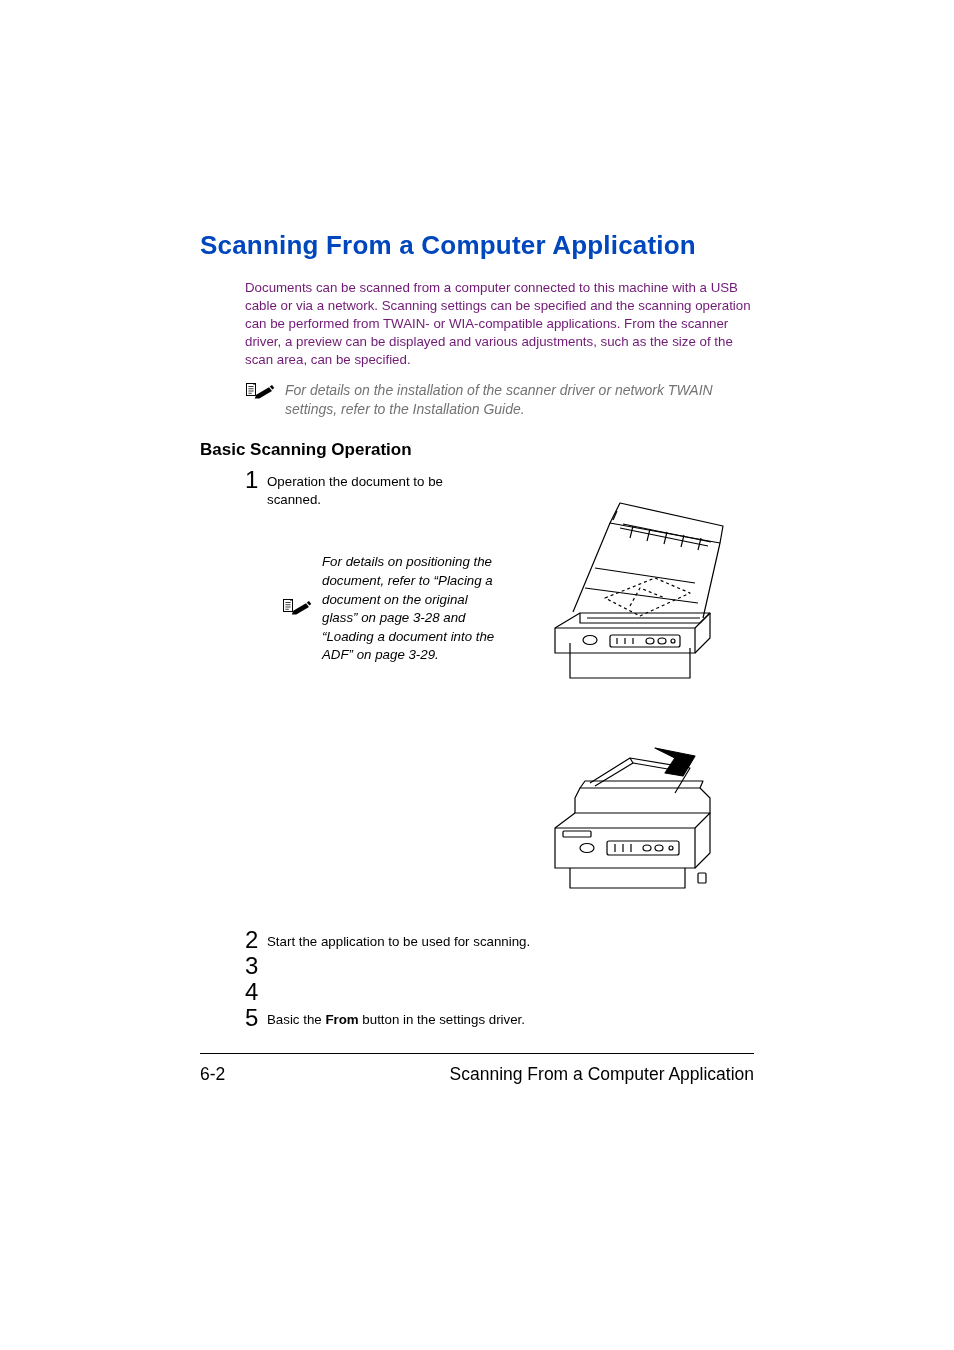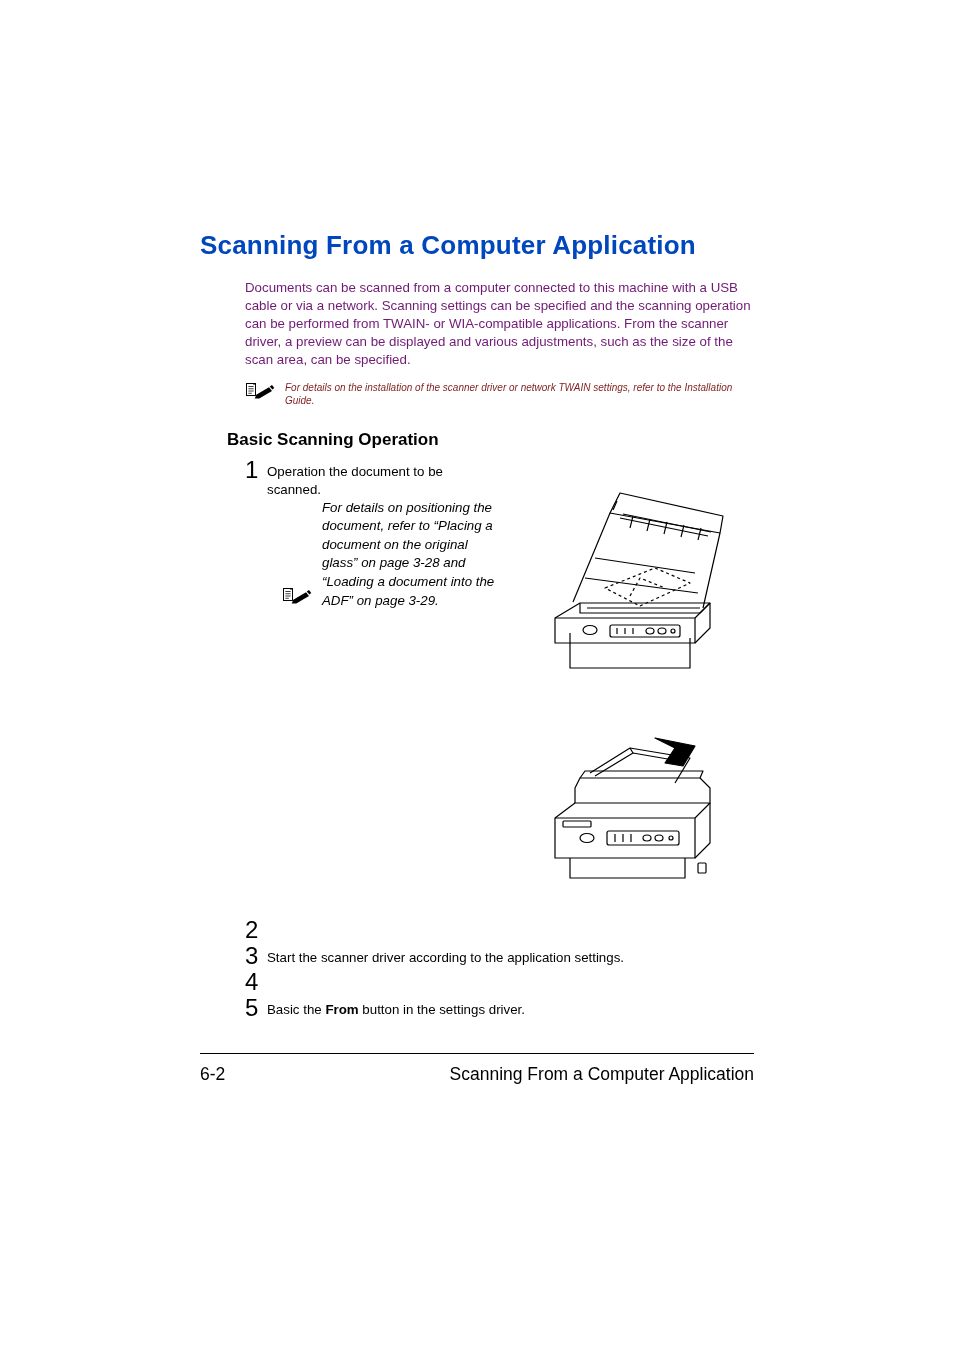--- a/index.html
+++ b/index.html
@@ -34,41 +34,41 @@
     .note-row {
       display: flex;
       margin-left: 45px;
       margin-bottom: 22px;
       align-items: flex-start;
     }
     .note-row-inner {
       display: flex;
       margin-left: 37px;
       margin-bottom: 14px;
-      align-items: flex-end;
+      align-items: center;
+      margin-top: 44px;
     }
     .note-icon {
       flex: 0 0 auto;
       margin-right: 10px;
       margin-top: 0px;
     }
     .note-icon svg {
       width: 30px;
       height: 20px;
     }
     .note-text {
       font-style: italic;
-      font-size: 10px;
+      font-size: 14px;
       line-height: 1.35;
-      color: #7f1d1d;
+      color: #737373;
     }
     .sub-heading {
       font-weight: bold;
       font-size: 17px;
-      margin-left: 27px;
       margin-bottom: 8px;
       color: #000;
     }
     .step-row {
       display: flex;
       margin-left: 45px;
       align-items: flex-start;
       margin-bottom: 2px;
     }
     .step-num {
@@ -249,24 +249,24 @@
             <path d="M 130 20 L 170 28 L 158 48 L 140 45 L 150 30 Z" fill="#000"></path>
             <rect x="173" y="145" width="8" height="10" rx="1"></rect>
           </g>
         </svg>
       </div>
     </div>
   </div>
 
   <div class="step-row">
     <span class="step-num">2</span>
+    <span class="step-text">Start the application to be used for scanning.</span>
   </div>
   <div class="step-row">
     <span class="step-num">3</span>
-    <span class="step-text">Start the scanner driver according to the application settings.</span>
   </div>
   <div class="step-row">
     <span class="step-num">4</span>
   </div>
   <div class="step-row">
     <span class="step-num">5</span>
     <span class="step-text">
       <span>Basic the </span><span class="bold-inline">From</span><span> button in the settings driver.</span>
     </span>
   </div>

